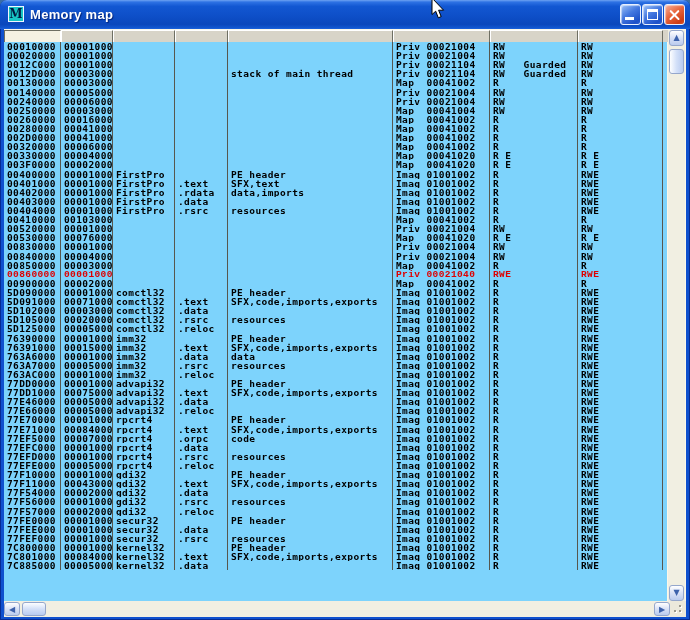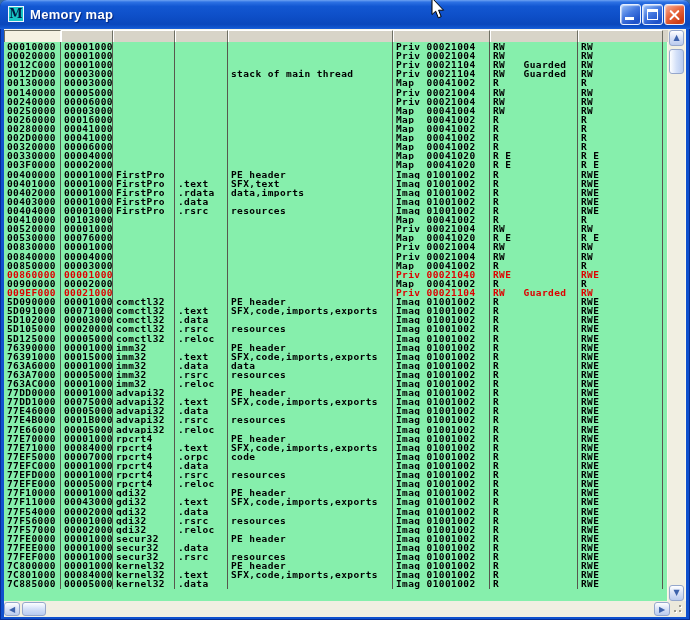--- a/index.html
+++ b/index.html
@@ -45,27 +45,27 @@
                 background:#D8D4C8; white-space:pre; font-size:0; }
   .hcell { display:inline-block; height:16px; vertical-align:top;
            background:#D8D4C8; color:#000;
            font:bold 9.5px/10px "DejaVu Sans Mono", monospace;
            padding:13px 0 0 3px; white-space:pre; overflow:hidden;
            border:1px solid; border-color:#FFFFFF #6E6E62 #6E6E62 #FFFFFF; }
   .hcell.sel { background:#F5F1E2; border-color:#6E6E62 #FFFFFF #FFFFFF #6E6E62; }
 
   
   .table { position:absolute; left:0; top:13px; width:663px; height:560px;
-           overflow:hidden; background:#86efac; }
+           overflow:hidden; background:#7dd3fc; }
   .trow { height:9.12px; white-space:pre; font-size:0; }
   .cell { display:inline-block; height:9.12px; vertical-align:top;
           font:bold 9.5px/9.1px "DejaVu Sans Mono", monospace;
           color:#000; padding-left:3px; white-space:pre; overflow:hidden;
           border-right:1px solid #57574E; letter-spacing:.4px; }
-  .trow.red .cell { color:#DE0000; }
+  .trow.red .cell { color:#DE0000;font-family:Liberation Mono, monospace; }
   .c0{width:57px}.c1{width:52px}.c2{width:62px}.c3{width:53px}
   .c4{width:165px}.c5{width:97px}.c6{width:88px}.c7{width:85px}
 
   
   .vscroll { position:absolute; top:1px; bottom:16px; right:1px; width:17px;
              background:#F1EFE2; }
   .hscroll { position:absolute; left:0; bottom:0; height:16px; right:16px;
              background:#F1EFE2; }
   .sbtn { position:absolute; background:linear-gradient(180deg,#FFFFFF,#DCE4F7 45%,#BACBEE);
           border:1px solid #95A7CC; border-radius:3px;
@@ -131,35 +131,33 @@
         <div class="trow"><span class="cell c0">00403000</span><span class="cell c1">00001000</span><span class="cell c2">FirstPro</span><span class="cell c3">.data</span><span class="cell c4"></span><span class="cell c5">Imag 01001002</span><span class="cell c6">R</span><span class="cell c7">RWE</span></div>
         <div class="trow"><span class="cell c0">00404000</span><span class="cell c1">00001000</span><span class="cell c2">FirstPro</span><span class="cell c3">.rsrc</span><span class="cell c4">resources</span><span class="cell c5">Imag 01001002</span><span class="cell c6">R</span><span class="cell c7">RWE</span></div>
         <div class="trow"><span class="cell c0">00410000</span><span class="cell c1">00103000</span><span class="cell c2"></span><span class="cell c3"></span><span class="cell c4"></span><span class="cell c5">Map  00041002</span><span class="cell c6">R</span><span class="cell c7">R</span></div>
         <div class="trow"><span class="cell c0">00520000</span><span class="cell c1">00001000</span><span class="cell c2"></span><span class="cell c3"></span><span class="cell c4"></span><span class="cell c5">Priv 00021004</span><span class="cell c6">RW</span><span class="cell c7">RW</span></div>
         <div class="trow"><span class="cell c0">00530000</span><span class="cell c1">00076000</span><span class="cell c2"></span><span class="cell c3"></span><span class="cell c4"></span><span class="cell c5">Map  00041020</span><span class="cell c6">R E</span><span class="cell c7">R E</span></div>
         <div class="trow"><span class="cell c0">00830000</span><span class="cell c1">00001000</span><span class="cell c2"></span><span class="cell c3"></span><span class="cell c4"></span><span class="cell c5">Priv 00021004</span><span class="cell c6">RW</span><span class="cell c7">RW</span></div>
         <div class="trow"><span class="cell c0">00840000</span><span class="cell c1">00004000</span><span class="cell c2"></span><span class="cell c3"></span><span class="cell c4"></span><span class="cell c5">Priv 00021004</span><span class="cell c6">RW</span><span class="cell c7">RW</span></div>
         <div class="trow"><span class="cell c0">00850000</span><span class="cell c1">00003000</span><span class="cell c2"></span><span class="cell c3"></span><span class="cell c4"></span><span class="cell c5">Map  00041002</span><span class="cell c6">R</span><span class="cell c7">R</span></div>
         <div class="trow red"><span class="cell c0">00860000</span><span class="cell c1">00001000</span><span class="cell c2"></span><span class="cell c3"></span><span class="cell c4"></span><span class="cell c5">Priv 00021040</span><span class="cell c6">RWE</span><span class="cell c7">RWE</span></div>
         <div class="trow"><span class="cell c0">00900000</span><span class="cell c1">00002000</span><span class="cell c2"></span><span class="cell c3"></span><span class="cell c4"></span><span class="cell c5">Map  00041002</span><span class="cell c6">R</span><span class="cell c7">R</span></div>
-        <div class="trow red"><span class="cell c0">009EF000</span><span class="cell c1">00021000</span><span class="cell c2"></span><span class="cell c3"></span><span class="cell c4"></span><span class="cell c5">Priv 00021104</span><span class="cell c6">RW   Guarded</span><span class="cell c7">RW</span></div>
         <div class="trow"><span class="cell c0">5D090000</span><span class="cell c1">00001000</span><span class="cell c2">comctl32</span><span class="cell c3"></span><span class="cell c4">PE header</span><span class="cell c5">Imag 01001002</span><span class="cell c6">R</span><span class="cell c7">RWE</span></div>
         <div class="trow"><span class="cell c0">5D091000</span><span class="cell c1">00071000</span><span class="cell c2">comctl32</span><span class="cell c3">.text</span><span class="cell c4">SFX,code,imports,exports</span><span class="cell c5">Imag 01001002</span><span class="cell c6">R</span><span class="cell c7">RWE</span></div>
         <div class="trow"><span class="cell c0">5D102000</span><span class="cell c1">00003000</span><span class="cell c2">comctl32</span><span class="cell c3">.data</span><span class="cell c4"></span><span class="cell c5">Imag 01001002</span><span class="cell c6">R</span><span class="cell c7">RWE</span></div>
         <div class="trow"><span class="cell c0">5D105000</span><span class="cell c1">00020000</span><span class="cell c2">comctl32</span><span class="cell c3">.rsrc</span><span class="cell c4">resources</span><span class="cell c5">Imag 01001002</span><span class="cell c6">R</span><span class="cell c7">RWE</span></div>
         <div class="trow"><span class="cell c0">5D125000</span><span class="cell c1">00005000</span><span class="cell c2">comctl32</span><span class="cell c3">.reloc</span><span class="cell c4"></span><span class="cell c5">Imag 01001002</span><span class="cell c6">R</span><span class="cell c7">RWE</span></div>
         <div class="trow"><span class="cell c0">76390000</span><span class="cell c1">00001000</span><span class="cell c2">imm32</span><span class="cell c3"></span><span class="cell c4">PE header</span><span class="cell c5">Imag 01001002</span><span class="cell c6">R</span><span class="cell c7">RWE</span></div>
         <div class="trow"><span class="cell c0">76391000</span><span class="cell c1">00015000</span><span class="cell c2">imm32</span><span class="cell c3">.text</span><span class="cell c4">SFX,code,imports,exports</span><span class="cell c5">Imag 01001002</span><span class="cell c6">R</span><span class="cell c7">RWE</span></div>
         <div class="trow"><span class="cell c0">763A6000</span><span class="cell c1">00001000</span><span class="cell c2">imm32</span><span class="cell c3">.data</span><span class="cell c4">data</span><span class="cell c5">Imag 01001002</span><span class="cell c6">R</span><span class="cell c7">RWE</span></div>
         <div class="trow"><span class="cell c0">763A7000</span><span class="cell c1">00005000</span><span class="cell c2">imm32</span><span class="cell c3">.rsrc</span><span class="cell c4">resources</span><span class="cell c5">Imag 01001002</span><span class="cell c6">R</span><span class="cell c7">RWE</span></div>
         <div class="trow"><span class="cell c0">763AC000</span><span class="cell c1">00001000</span><span class="cell c2">imm32</span><span class="cell c3">.reloc</span><span class="cell c4"></span><span class="cell c5">Imag 01001002</span><span class="cell c6">R</span><span class="cell c7">RWE</span></div>
         <div class="trow"><span class="cell c0">77DD0000</span><span class="cell c1">00001000</span><span class="cell c2">advapi32</span><span class="cell c3"></span><span class="cell c4">PE header</span><span class="cell c5">Imag 01001002</span><span class="cell c6">R</span><span class="cell c7">RWE</span></div>
         <div class="trow"><span class="cell c0">77DD1000</span><span class="cell c1">00075000</span><span class="cell c2">advapi32</span><span class="cell c3">.text</span><span class="cell c4">SFX,code,imports,exports</span><span class="cell c5">Imag 01001002</span><span class="cell c6">R</span><span class="cell c7">RWE</span></div>
         <div class="trow"><span class="cell c0">77E46000</span><span class="cell c1">00005000</span><span class="cell c2">advapi32</span><span class="cell c3">.data</span><span class="cell c4"></span><span class="cell c5">Imag 01001002</span><span class="cell c6">R</span><span class="cell c7">RWE</span></div>
-        <div class="trow"><span class="cell c0">77E4B000</span><span class="cell c1">0001B000</span><span class="cell c2">advapi32</span><span class="cell c3">.rsrc</span><span class="cell c4">resources</span><span class="cell c5">Imag 01001002</span><span class="cell c6">R</span><span class="cell c7">RWE</span></div>
         <div class="trow"><span class="cell c0">77E66000</span><span class="cell c1">00005000</span><span class="cell c2">advapi32</span><span class="cell c3">.reloc</span><span class="cell c4"></span><span class="cell c5">Imag 01001002</span><span class="cell c6">R</span><span class="cell c7">RWE</span></div>
         <div class="trow"><span class="cell c0">77E70000</span><span class="cell c1">00001000</span><span class="cell c2">rpcrt4</span><span class="cell c3"></span><span class="cell c4">PE header</span><span class="cell c5">Imag 01001002</span><span class="cell c6">R</span><span class="cell c7">RWE</span></div>
         <div class="trow"><span class="cell c0">77E71000</span><span class="cell c1">00084000</span><span class="cell c2">rpcrt4</span><span class="cell c3">.text</span><span class="cell c4">SFX,code,imports,exports</span><span class="cell c5">Imag 01001002</span><span class="cell c6">R</span><span class="cell c7">RWE</span></div>
         <div class="trow"><span class="cell c0">77EF5000</span><span class="cell c1">00007000</span><span class="cell c2">rpcrt4</span><span class="cell c3">.orpc</span><span class="cell c4">code</span><span class="cell c5">Imag 01001002</span><span class="cell c6">R</span><span class="cell c7">RWE</span></div>
         <div class="trow"><span class="cell c0">77EFC000</span><span class="cell c1">00001000</span><span class="cell c2">rpcrt4</span><span class="cell c3">.data</span><span class="cell c4"></span><span class="cell c5">Imag 01001002</span><span class="cell c6">R</span><span class="cell c7">RWE</span></div>
         <div class="trow"><span class="cell c0">77EFD000</span><span class="cell c1">00001000</span><span class="cell c2">rpcrt4</span><span class="cell c3">.rsrc</span><span class="cell c4">resources</span><span class="cell c5">Imag 01001002</span><span class="cell c6">R</span><span class="cell c7">RWE</span></div>
         <div class="trow"><span class="cell c0">77EFE000</span><span class="cell c1">00005000</span><span class="cell c2">rpcrt4</span><span class="cell c3">.reloc</span><span class="cell c4"></span><span class="cell c5">Imag 01001002</span><span class="cell c6">R</span><span class="cell c7">RWE</span></div>
         <div class="trow"><span class="cell c0">77F10000</span><span class="cell c1">00001000</span><span class="cell c2">gdi32</span><span class="cell c3"></span><span class="cell c4">PE header</span><span class="cell c5">Imag 01001002</span><span class="cell c6">R</span><span class="cell c7">RWE</span></div>
         <div class="trow"><span class="cell c0">77F11000</span><span class="cell c1">00043000</span><span class="cell c2">gdi32</span><span class="cell c3">.text</span><span class="cell c4">SFX,code,imports,exports</span><span class="cell c5">Imag 01001002</span><span class="cell c6">R</span><span class="cell c7">RWE</span></div>
         <div class="trow"><span class="cell c0">77F54000</span><span class="cell c1">00002000</span><span class="cell c2">gdi32</span><span class="cell c3">.data</span><span class="cell c4"></span><span class="cell c5">Imag 01001002</span><span class="cell c6">R</span><span class="cell c7">RWE</span></div>

